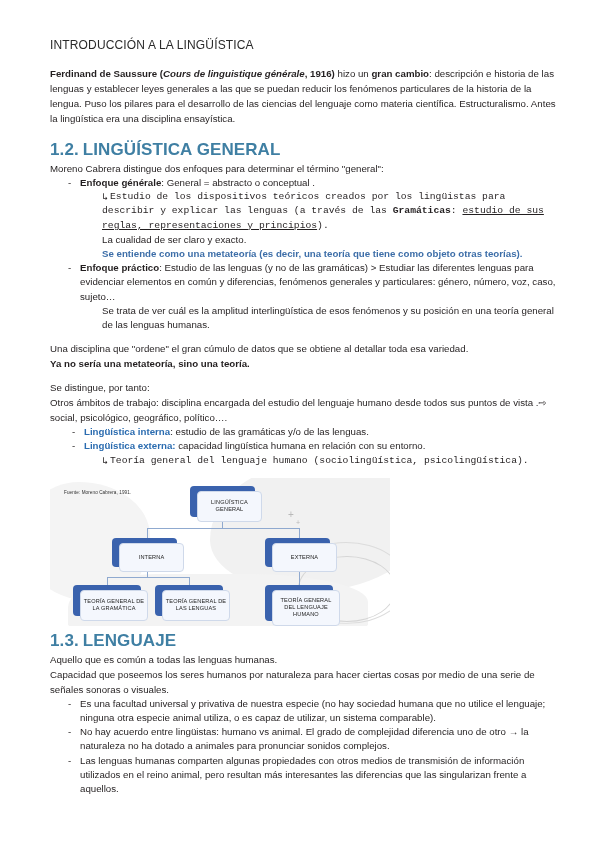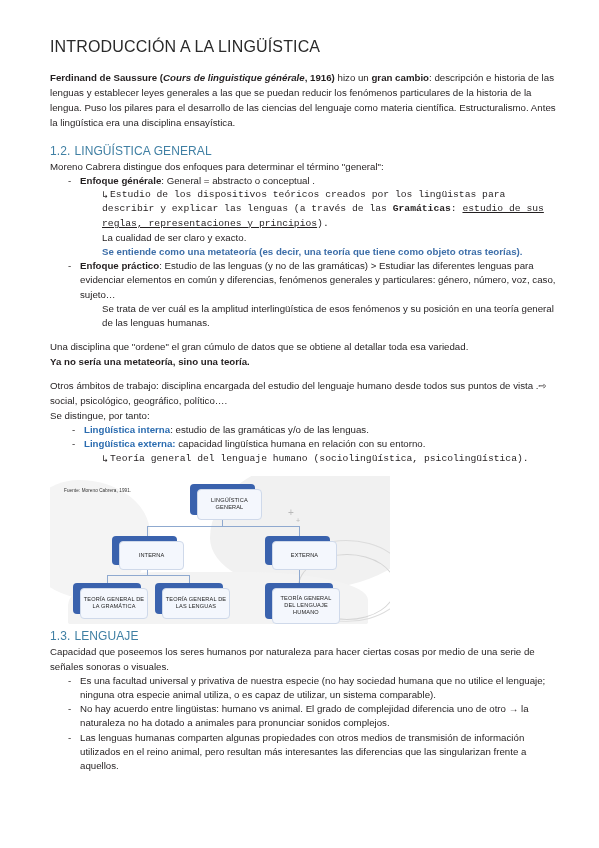--- a/index.html
+++ b/index.html
@@ -19,42 +19,42 @@
     width: 599px;
     height: 848px;
     background: #ffffff;
     box-sizing: border-box;
     padding: 30px 40px 0 50px;
     overflow: hidden;
   }
 
   
   .doc-title {
-    font-size: 16px;
+    font-size: 12px;
     letter-spacing: 0.15px;
     color: #2a2a2a;
     margin: 8px 0 0 0;
   }
   p.body, div.body {
     font-size: 9.7px;
     line-height: 15px;
     margin: 0;
     color: #231f20;
     text-align: left;
   }
   .spacer-lg { height: 14px; }
   .spacer-md { height: 9px; }
   .spacer-sm { height: 5px; }
 
   .section-heading {
-    font-size: 12px;
+    font-size: 17px;
     color: #3f7fa3;
     letter-spacing: 0.1px;
     margin: 0 0 1px 0;
-    font-weight: 400;
+    font-weight: 700;
   }
   .section-heading .num { margin-right: 4px; }
 
   b, .bold { font-weight: bold; }
   i, .ital { font-style: italic; }
   .uline { text-decoration: underline; }
   .blue { color: #3d6ea8; font-weight: bold; }
   .blue-strong { color: #2b6cb0; font-weight: bold; }
 
   
@@ -203,22 +203,22 @@
   </div>
   <div class="cont deep">Se trata de ver cuál es la amplitud interlingüística de esos fenómenos y su posición en una teoría general de las lenguas humanas.</div>
 
   <div class="spacer-md"></div>
 
   <div class="body">Una disciplina que "ordene" el gran cúmulo de datos que se obtiene al detallar toda esa variedad.</div>
   <div class="body blue">Ya no sería una metateoría, sino una teoría.</div>
 
   <div class="spacer-md"></div>
 
+  <div class="body">Se distingue, por tanto:</div>
   <div class="body"><span>Otros ámbitos de trabajo: disciplina encargada del estudio del lenguaje humano desde todos sus puntos de vista .</span><span class="arrow-out">⇨</span><span> social, psicológico, geográfico, político….</span></div>
-  <div class="body">Se distingue, por tanto:</div>
 
   <div class="li indent2">
     <span class="dash">-</span>
     <span class="txt"><span class="blue-strong">Lingüística interna</span><span>: estudio de las gramáticas y/o de las lenguas.</span></span>
   </div>
   <div class="li indent2">
     <span class="dash">-</span>
     <span class="txt"><span class="blue-strong">Lingüística externa:</span><span> capacidad lingüística humana en relación con su entorno.</span></span>
   </div>
   <div class="sub deep"><span class="hook">↳</span><span>Teoría general del lenguaje humano (sociolingüística, psicolingüística).</span></div>
@@ -276,20 +276,21 @@
     <div class="node" style="left:215px; top:107px; width:68px; height:36px;">
       <div class="shadow"></div>
       <div class="face">TEORÍA GENERAL DEL LENGUAJE HUMANO</div>
     </div>
   </div>
 
   <div class="spacer-sm"></div>
 
   <div class="section-heading"><span class="num">1.3.</span><span>LENGUAJE</span></div>
 
+  <div class="body">Aquello que es común a todas las lenguas humanas.</div>
   <div class="body">Capacidad que poseemos los seres humanos por naturaleza para hacer ciertas cosas por medio de una serie de señales sonoras o visuales.</div>
 
   <div class="li indent1">
     <span class="dash">-</span>
     <span class="txt">Es una facultad universal y privativa de nuestra especie (no hay sociedad humana que no utilice el lenguaje; ninguna otra especie animal utiliza, o es capaz de utilizar, un sistema comparable).</span>
   </div>
   <div class="li indent1">
     <span class="dash">-</span>
     <span class="txt">No hay acuerdo entre lingüistas: humano vs animal. El grado de complejidad diferencia uno de otro → la naturaleza no ha dotado a animales para pronunciar sonidos complejos.</span>
   </div>

